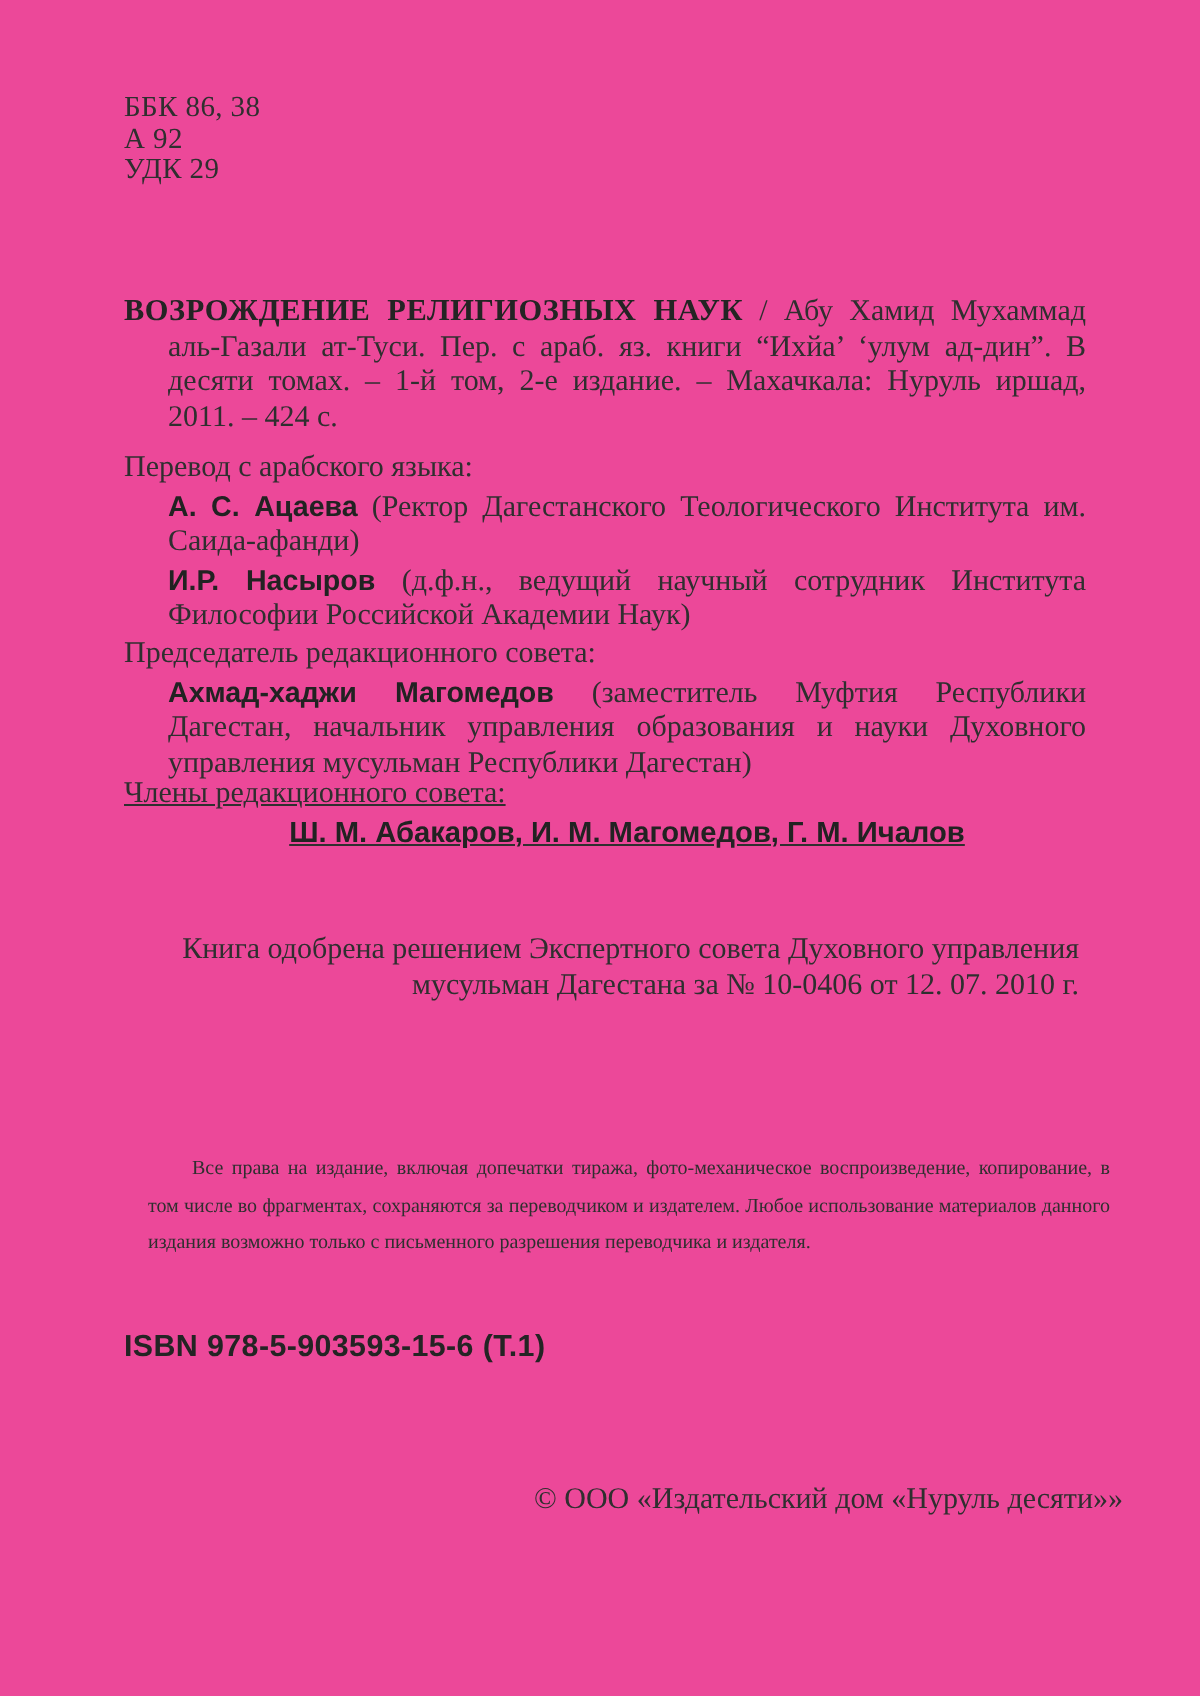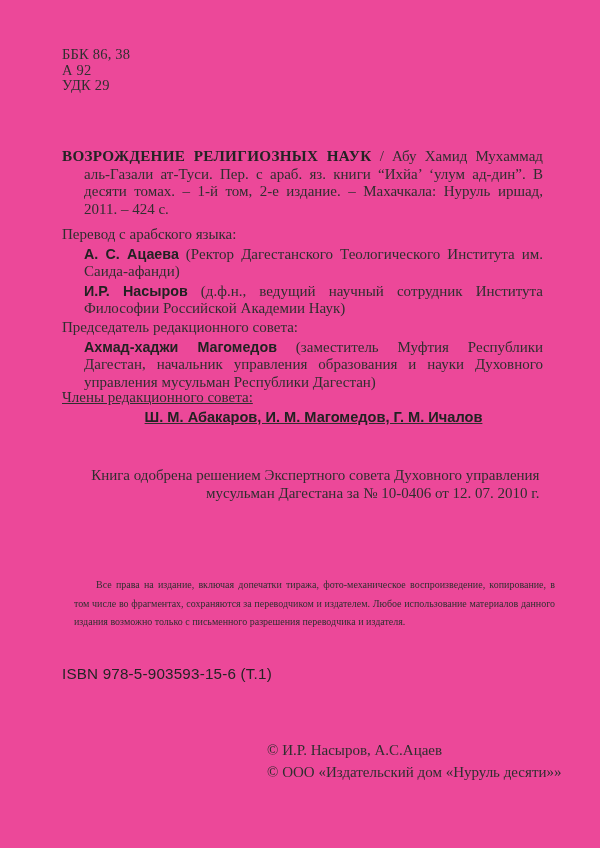--- a/index.html
+++ b/index.html
@@ -94,21 +94,21 @@
     line-height: 18.5px;
     text-align: justify;
     text-indent: 22px;
     font-size: 10px;
   }
   
   .isbn {
     top: 664px;
     margin: 0;
     font-family: "Liberation Sans", sans-serif;
-    font-weight: 400;
+    font-weight: 700;
     font-size: 15.2px;
     letter-spacing: 0.2px;
     line-height: 20px;
     color: #242424;
   }
   
   .copyright {
     top: 739px;
     left: 267px;
     width: 320px;
@@ -150,17 +150,16 @@
     <div class="approval-inner">Книга одобрена решением Экспертного совета Духовного управления мусульман Дагестана за № 10-0406 от 12. 07. 2010 г.</div>
   </div>
 
   <p class="block rights">Все права на издание, включая допечатки тиража, фото-механическое воспроизведение, копирование, в том числе во фрагментах, сохраняются за переводчиком и издателем. Любое использование материалов данного издания возможно только с письменного разрешения переводчика и издателя.</p>
 
   <div class="block isbn">
     <div>ISBN 978-5-903593-15-6 (Т.1)</div>
   </div>
 
   <div class="block copyright">
-    <div>© И.Р. Насыров, А.С.Ацаев</div>
     <div>© ООО «Издательский дом «Нуруль десяти»»</div>
   </div>
 
 </div>
 
 </body></html>

